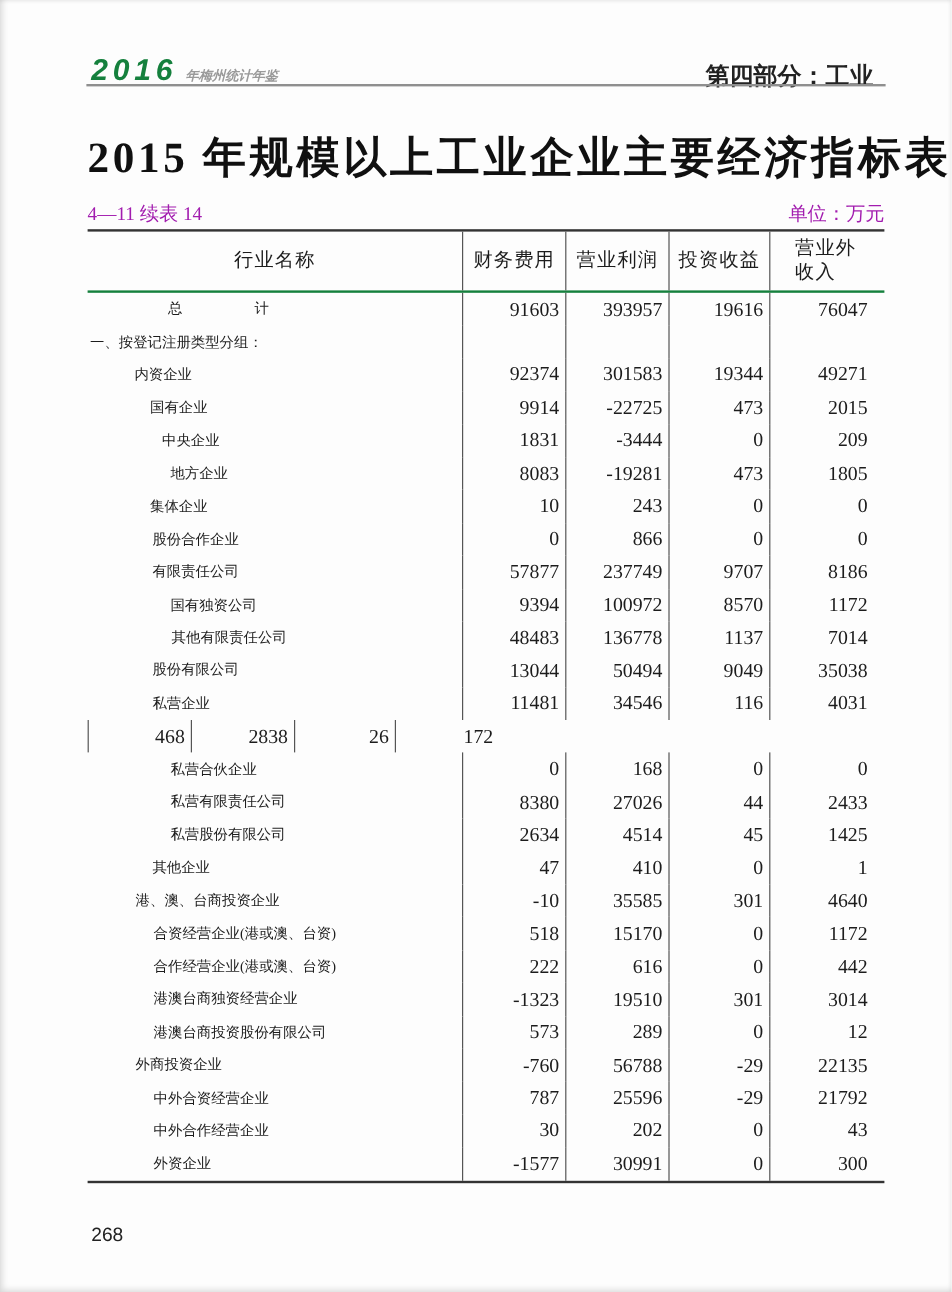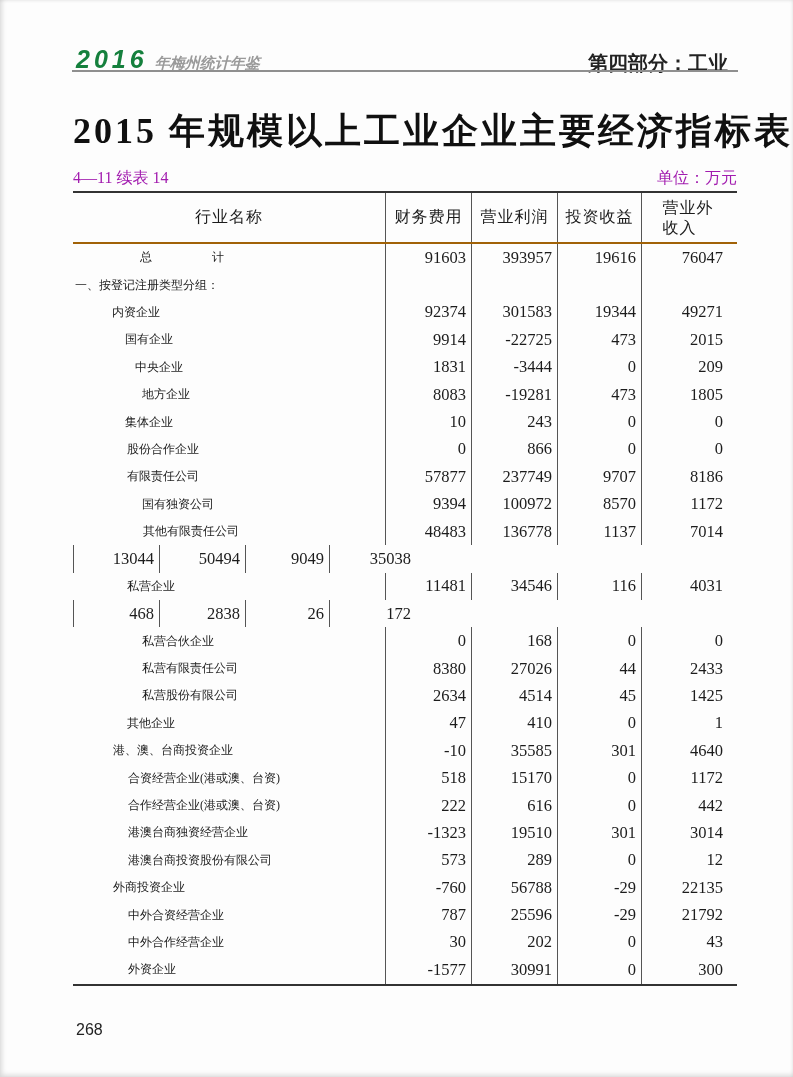--- a/index.html
+++ b/index.html
@@ -16,21 +16,21 @@
   
   .logo { position:absolute; left:76px; top:45px; white-space:nowrap; }
   .logo-year {
     font-family:"Liberation Sans","DejaVu Sans",sans-serif;
     font-weight:bold; font-style:italic;
     font-size:25px; letter-spacing:4px; color:#15803d;
   }
   .logo-suffix {
     font-family:"Liberation Sans","DejaVu Sans",sans-serif;
     font-weight:bold; font-style:italic;
-    font-size:15px; color:#9a9a9a; margin-left:7px;
+    font-size:11px; color:#9a9a9a; margin-left:7px;
   }
   .section-label {
     position:absolute; top:50px; right:65px;
     font-family:"Liberation Sans","DejaVu Sans",sans-serif;
     font-weight:bold; font-size:20px; color:#222;
   }
   .header-rule { position:absolute; left:72px; top:70px; width:666px; height:2px; background:#8f8f8f; }
   
   .doc-title {
     position:absolute; top:107px; left:0; width:100%;
@@ -40,21 +40,21 @@
   
   .meta-line {
     position:absolute; top:168px; left:73px; width:664px;
     display:flex; justify-content:space-between;
     font-size:16px; color:#a21caf;
   }
   
   .ind-table { position:absolute; top:191px; left:73px; width:664px; }
   .thead {
     display:flex; height:53px;
-    border-top:2px solid #333; border-bottom:2px solid #a16207;
+    border-top:2px solid #333; border-bottom:2px solid #15803d;
   }
   .th {
     display:flex; align-items:center; justify-content:center;
     font-size:16px; letter-spacing:1px; height:100%;
   }
   .th.c-name { width:312px; }
   .th.c-v { border-left:1px solid #555; }
   .w-v1,.w-v2 { width:86px;text-align:right; } .w-v3 { width:84px; } .w-v4 { width:96px; }
   .wrap-head { width:54px; text-align:left; line-height:1.25; letter-spacing:1px; }
   .tbody { border-bottom:2px solid #333; }
@@ -174,20 +174,21 @@
           <div class="td c-v w-v4">1172</div>
         </div>
         <div class="tr">
           <div class="td c-name" style="padding-left: 70px;">其他有限责任公司</div>
           <div class="td c-v w-v1">48483</div>
           <div class="td c-v w-v2">136778</div>
           <div class="td c-v w-v3">1137</div>
           <div class="td c-v w-v4">7014</div>
         </div>
         <div class="tr">
+          <div class="td c-name" style="padding-left: 54px;">股份有限公司</div>
           <div class="td c-v w-v1">13044</div>
           <div class="td c-v w-v2">50494</div>
           <div class="td c-v w-v3">9049</div>
           <div class="td c-v w-v4">35038</div>
         </div>
         <div class="tr">
           <div class="td c-name" style="padding-left: 54px;">私营企业</div>
           <div class="td c-v w-v1">11481</div>
           <div class="td c-v w-v2">34546</div>
           <div class="td c-v w-v3">116</div>

